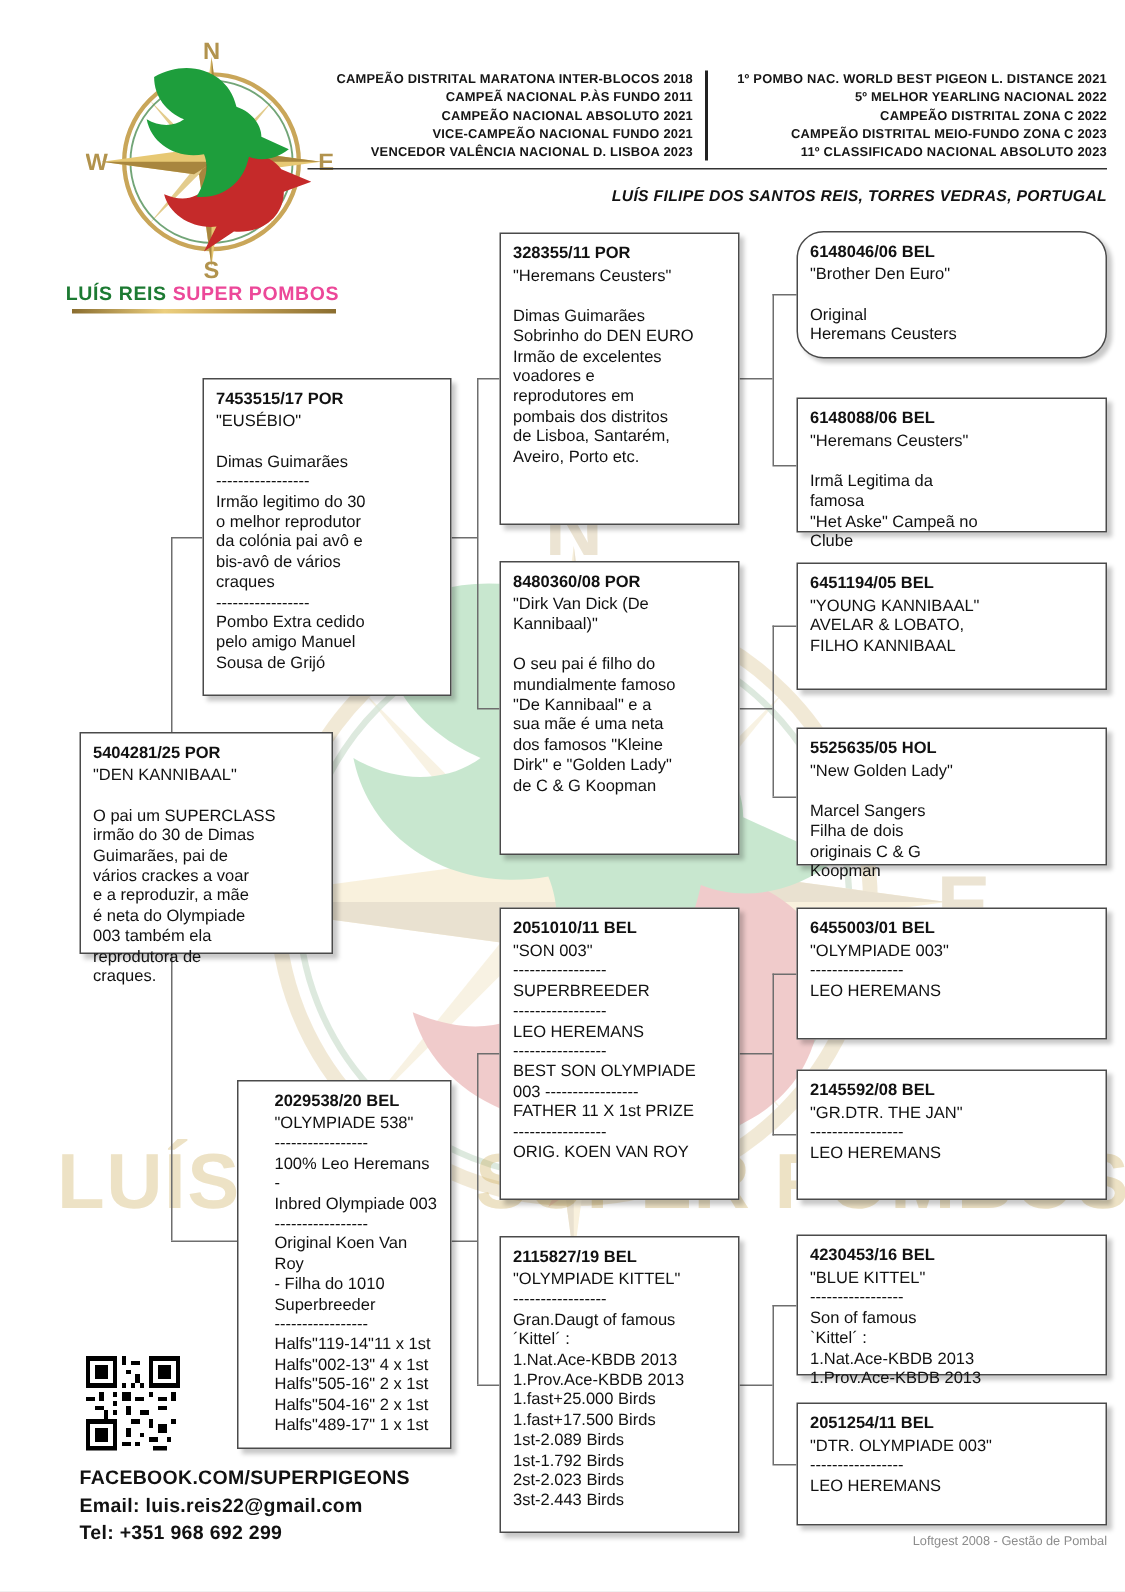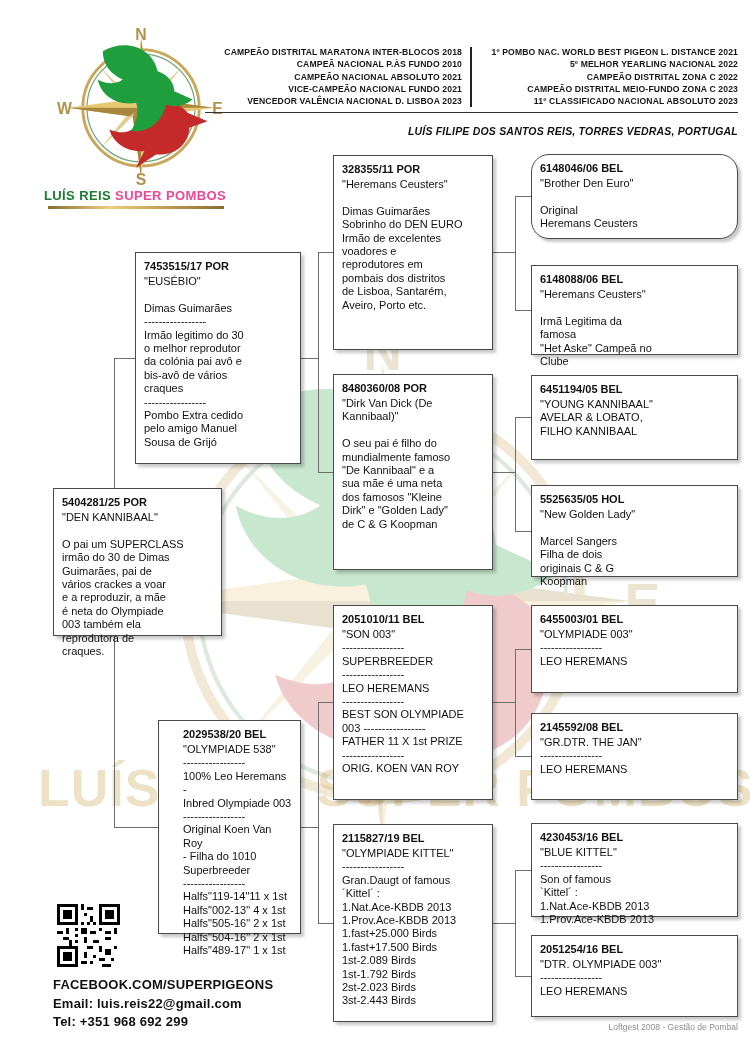--- a/index.html
+++ b/index.html
@@ -95,21 +95,21 @@
   <svg class="logo-svg" width="168" height="158">
     <use href="#logo-mark" width="168" height="158"></use>
   </svg>
   <div class="brand">
     <span class="g">LUÍS REIS</span><span class="r"> SUPER POMBOS</span>
   </div>
   <div class="brand-bar"></div>
 
   <div class="ach ach-left">
     <div>CAMPEÃO DISTRITAL MARATONA INTER-BLOCOS 2018</div>
-    <div>CAMPEÃ NACIONAL P.ÀS FUNDO 2010</div>
+    <div>CAMPEÃ NACIONAL P.ÀS FUNDO 2011</div>
     <div>CAMPEÃO NACIONAL ABSOLUTO 2021</div>
     <div>VICE-CAMPEÃO NACIONAL FUNDO 2021</div>
     <div>VENCEDOR VALÊNCIA NACIONAL D. LISBOA 2023</div>
   </div>
   <div class="ach-divider"></div>
   <div class="ach ach-right">
     <div>1º POMBO NAC. WORLD BEST PIGEON L. DISTANCE 2021</div>
     <div>5º MELHOR YEARLING NACIONAL 2022</div>
     <div>CAMPEÃO DISTRITAL ZONA C 2022</div>
     <div>CAMPEÃO DISTRITAL MEIO-FUNDO ZONA C 2023</div>
@@ -176,21 +176,21 @@
 Irmão legitimo do 30
 o melhor reprodutor
 da colónia pai avô e
 bis-avô de vários
 craques
 -----------------
 Pombo Extra cedido
 pelo amigo Manuel
 Sousa de Grijó</div>
   </div>
-  <div class="pbox" style="left:158px;top:720px;width:143px;height:214px;padding-left:24px;">
+  <div class="pbox" style="left:158px;top:720px;width:143px;height:246px;padding-left:24px;">
     <div class="ring">2029538/20 BEL</div>
     <div class="pname">"OLYMPIADE 538"</div>
     <div class="pbody">-----------------
 100% Leo Heremans -
 Inbred Olympiade 003
 -----------------
 Original Koen Van Roy
 - Filha do 1010
 Superbreeder
 -----------------
@@ -302,21 +302,21 @@
   <div class="pbox" style="left:531px;top:823px;width:207px;height:94px;">
     <div class="ring">4230453/16 BEL</div>
     <div class="pname">"BLUE KITTEL"</div>
     <div class="pbody">-----------------
 Son of famous
 `Kittel´ :
 1.Nat.Ace-KBDB 2013
 1.Prov.Ace-KBDB 2013</div>
   </div>
   <div class="pbox" style="left:531px;top:935px;width:207px;height:82px;">
-    <div class="ring">2051254/16 BEL</div>
+    <div class="ring">2051254/11 BEL</div>
     <div class="pname">"DTR. OLYMPIADE 003"</div>
     <div class="pbody">-----------------
 LEO HEREMANS</div>
   </div>
 
   <svg class="qr" width="63" height="63" viewBox="0 0 21 21" shape-rendering="crispEdges">
     <rect width="21" height="21" fill="#fff"></rect>
     <g fill="#000">
       <rect x="0" y="0" width="7" height="1"></rect>
         <rect x="0" y="6" width="7" height="1"></rect>

